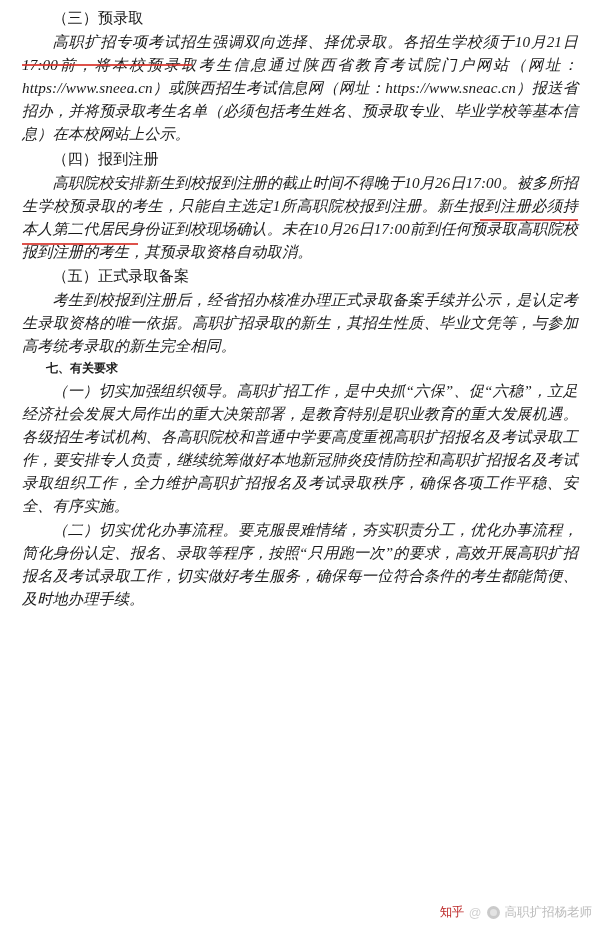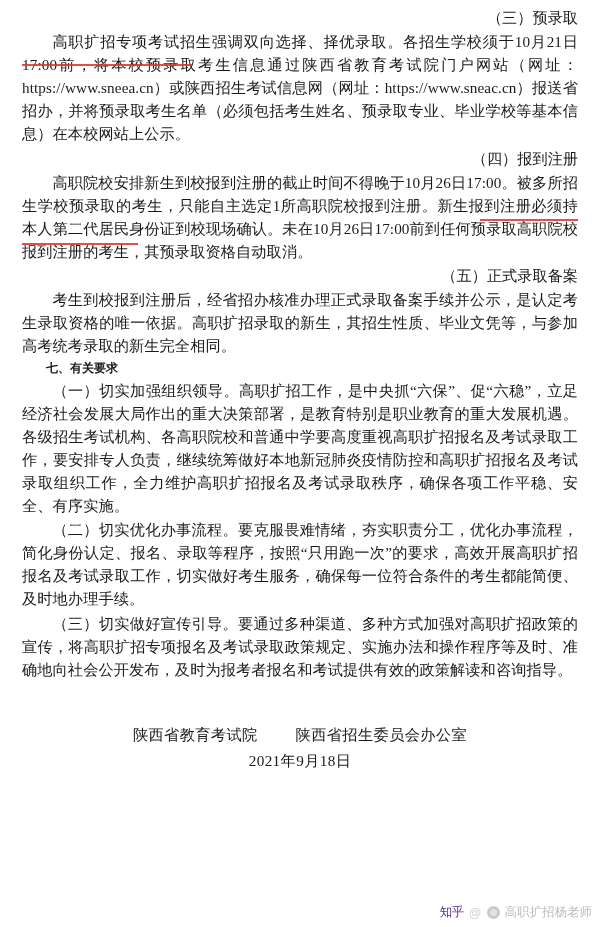--- a/index.html
+++ b/index.html
@@ -25,27 +25,27 @@
   .para {
     font-size: 15.2px;
     line-height: 1.52;
     text-align: justify;
     text-justify: inter-ideograph;
     margin: 0 0 1px 0;
     letter-spacing: 0.1px;
   }
   .indent {
     text-indent: 2em;
+    font-style: italic;
   }
   .heading {
     text-indent: 2em;
     font-size: 15.2px;
     line-height: 1.52;
     margin: 0 0 1px 0;
-    text-align: right;
   }
   .bold-h {
     font-weight: bold;
     text-indent: 2em;
     font-size: 12px;
     line-height: 1.52;
     margin: 2px 0 1px 0;
   }
   .attach {
     text-indent: 2em;
@@ -83,21 +83,21 @@
     display: flex;
     align-items: center;
     gap: 5px;
     color: #b9b9b9;
     font-size: 12.5px;
     font-family: "Liberation Sans", sans-serif;
     opacity: 0.95;
   }
   .wm-logo {
     font-size: 12.5px;
-    color: #4c1d95;
+    color: #b91c1c;
     letter-spacing: -0.5px;
   }
   .wm-avatar {
     width: 13px;
     height: 13px;
     border-radius: 50%;
     background: #c8c8c8;
     display: inline-block;
     position: relative;
   }
@@ -125,30 +125,22 @@
 
   <div class="heading">（四）报到注册</div>
   <div class="para indent">高职院校安排新生到校报到注册的截止时间不得晚于10月26日17:00。被多所招生学校预录取的考生，只能自主选定1所高职院校报到注册。新生报到注册必须持本人第二代居民身份证到校现场确认。未在10月26日17:00前到任何预录取高职院校报到注册的考生，其预录取资格自动取消。</div>
 
   <div class="heading">（五）正式录取备案</div>
   <div class="para indent">考生到校报到注册后，经省招办核准办理正式录取备案手续并公示，是认定考生录取资格的唯一依据。高职扩招录取的新生，其招生性质、毕业文凭等，与参加高考统考录取的新生完全相同。</div>
 
   <div class="bold-h">七、有关要求</div>
   <div class="para indent">（一）切实加强组织领导。高职扩招工作，是中央抓“六保”、促“六稳”，立足经济社会发展大局作出的重大决策部署，是教育特别是职业教育的重大发展机遇。各级招生考试机构、各高职院校和普通中学要高度重视高职扩招报名及考试录取工作，要安排专人负责，继续统筹做好本地新冠肺炎疫情防控和高职扩招报名及考试录取组织工作，全力维护高职扩招报名及考试录取秩序，确保各项工作平稳、安全、有序实施。</div>
   <div class="para indent">（二）切实优化办事流程。要克服畏难情绪，夯实职责分工，优化办事流程，简化身份认定、报名、录取等程序，按照“只用跑一次”的要求，高效开展高职扩招报名及考试录取工作，切实做好考生服务，确保每一位符合条件的考生都能简便、及时地办理手续。</div>
-  <div class="para indent">（三）切实做好宣传引导。要通过多种渠道、多种方式加强对高职扩招政策的宣传，将高职扩招专项报名及考试录取政策规定、实施办法和操作程序等及时、准确地向社会公开发布，及时为报考者报名和考试提供有效的政策解读和咨询指导。</div>
 
 
-  <div class="sign-block">
-    <div class="sign-row">
-      <span>陕西省教育考试院</span>
-      <span>陕西省招生委员会办公室</span>
-    </div>
-    <div class="sign-date">2021年9月18日</div>
-  </div>
 
   <div class="mark1" style="left:22px; top:64px; width:170px;"></div>
   <div class="mark1" style="left:480px; top:219px; width:98px;"></div>
   <div class="mark1" style="left:22px; top:243px; width:116px;"></div>
 
   <div class="watermark">
     <span class="wm-logo">知乎</span>
     <span class="wm-sep">@</span>
     <span class="wm-avatar"></span>
     <span>高职扩招杨老师</span>

